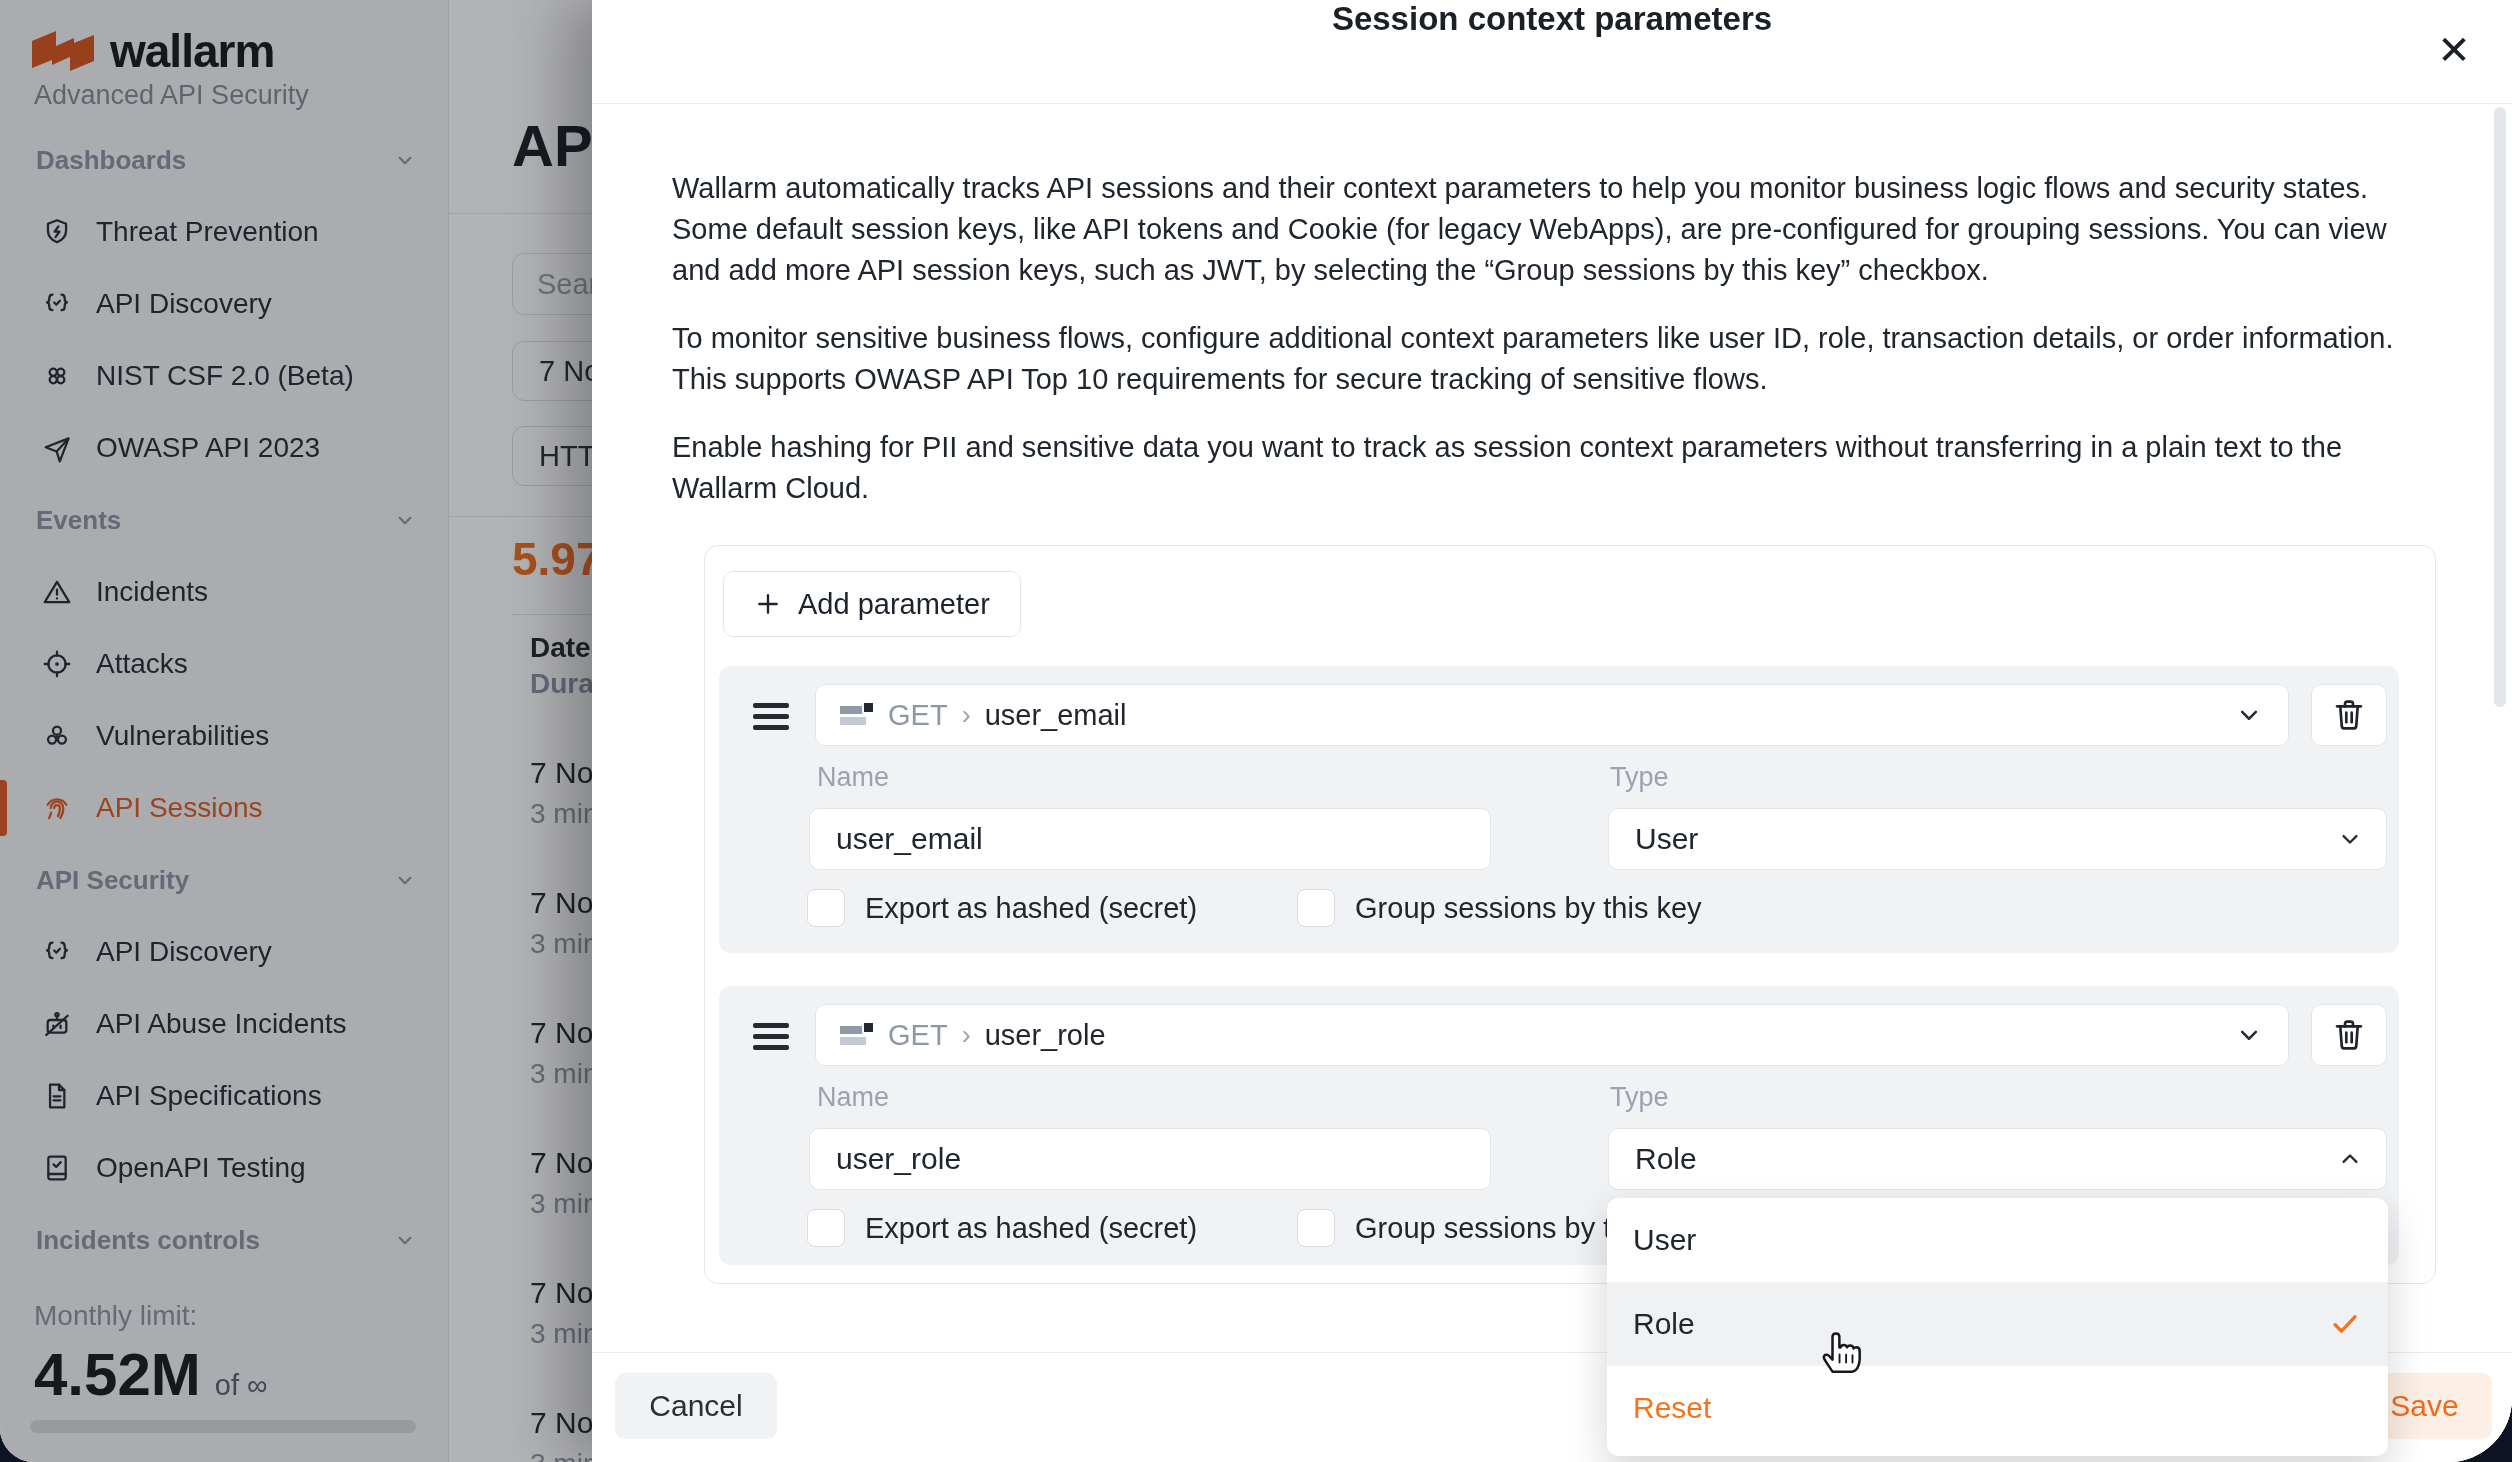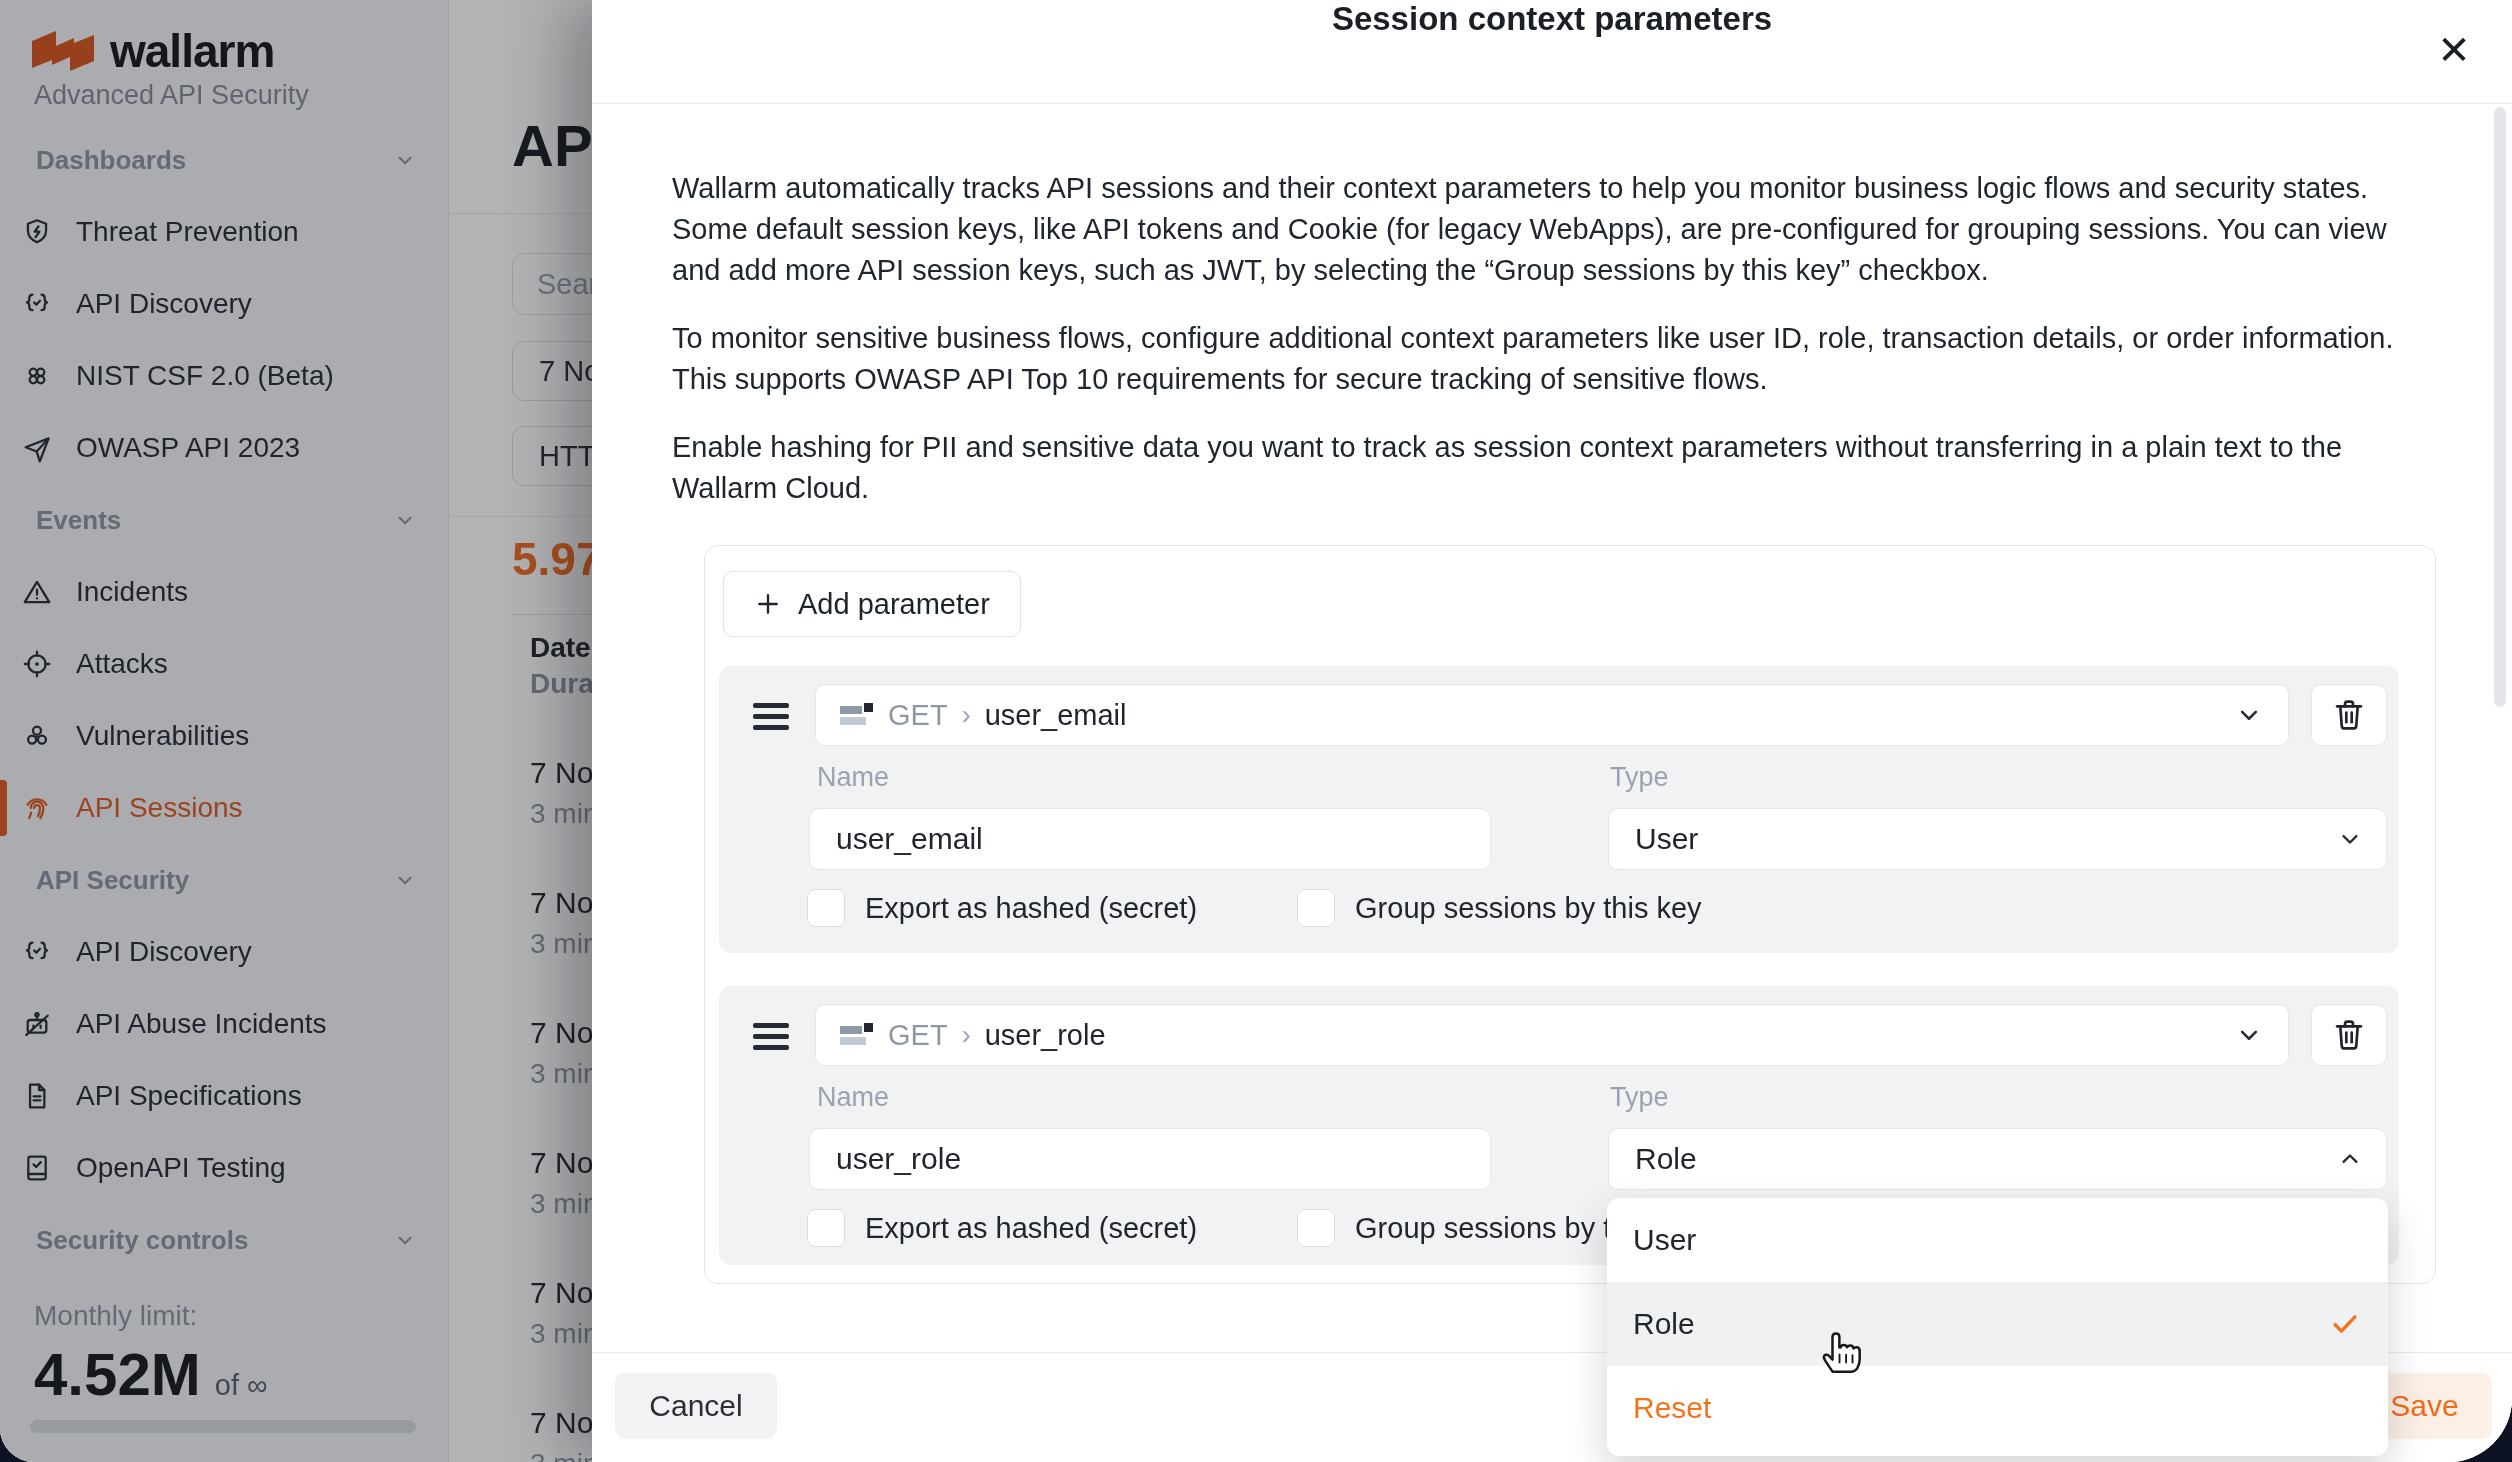--- a/index.html
+++ b/index.html
@@ -13,21 +13,21 @@
     border-radius:0 0 64px 34px;}
   
   .sidebar{position:absolute;left:0;top:0;width:448px;height:1462px;background:#f5f5f6;border-right:1px solid #e2e3e6;z-index:2;}
   .logo-row{position:absolute;left:32px;top:24px;display:flex;align-items:center;gap:16px;}
   .brand{font-size:46px;font-weight:700;color:#15171c;letter-spacing:-1px;}
   .subtitle{position:absolute;left:34px;top:80px;font-size:27px;color:#8389933;color:#848a95;}
   .nav{position:absolute;left:0;top:124px;right:0;}
   .nav-head{height:72px;display:flex;align-items:center;padding:0 30px 0 36px;}
   .nav-head-label{font-size:26px;font-weight:700;color:#8b93a1;}
   .nav-chevron{margin-left:auto;display:flex;color:#8b93a1;}
-  .nav-item{height:72px;display:flex;align-items:center;padding-left:20px;position:relative;color:#262b33;cursor:pointer;}
+  .nav-item{height:72px;display:flex;align-items:center;padding-left:40px;position:relative;color:#262b33;cursor:pointer;}
   .nav-icon{width:34px;height:34px;display:flex;align-items:center;justify-content:center;color:#262b33;flex:0 0 34px;}
   .nav-label{margin-left:22px;font-size:28px;color:#262b33;}
   .nav-item.active .nav-label,.nav-item.active .nav-icon{color:#dd5a20;}
   .nav-item.active::before{content:"";position:absolute;left:0;top:8px;width:7px;height:56px;background:#dd5a20;border-radius:0 4px 4px 0;}
   .limit-label{position:absolute;left:34px;top:1300px;font-size:28px;color:#8b93a1;}
   .limit-row{position:absolute;left:34px;top:1340px;display:flex;align-items:baseline;gap:14px;}
   .limit-value{font-size:60px;font-weight:700;color:#16181d;}
   .limit-suffix{font-size:29px;color:#596070;}
   .limit-bar{position:absolute;left:30px;right:32px;top:1420px;height:13px;border-radius:7px;background:#d7dadf;}
   
@@ -255,21 +255,21 @@
           <span class="nav-icon">
             <svg width="32" height="32" viewBox="0 0 24 24" fill="none" stroke="currentColor" stroke-width="1.7" stroke-linecap="round" stroke-linejoin="round">
               <rect x="5.5" y="3.5" width="13" height="17" rx="1.5"></rect>
               <path d="M5.5 16.5h13"></path>
               <path d="M9.4 9.3l2 2 3.4-3.7"></path>
             </svg>
           </span>
           <span class="nav-label">OpenAPI Testing</span>
         </div>
         <div class="nav-head">
-          <span class="nav-head-label">Security controls</span>
+          <span class="nav-head-label">Incidents controls</span>
           <span class="nav-chevron">
             <svg width="26" height="26" viewBox="0 0 24 24">
               <path d="M7 10l5 5 5-5" stroke="currentColor" stroke-width="2" fill="none" stroke-linecap="round" stroke-linejoin="round"></path>
             </svg>
           </span>
         </div>
       </nav>
     <div class="limit-label">Monthly limit:</div>
     <div class="limit-row">
       <span class="limit-value">4.52M</span>

